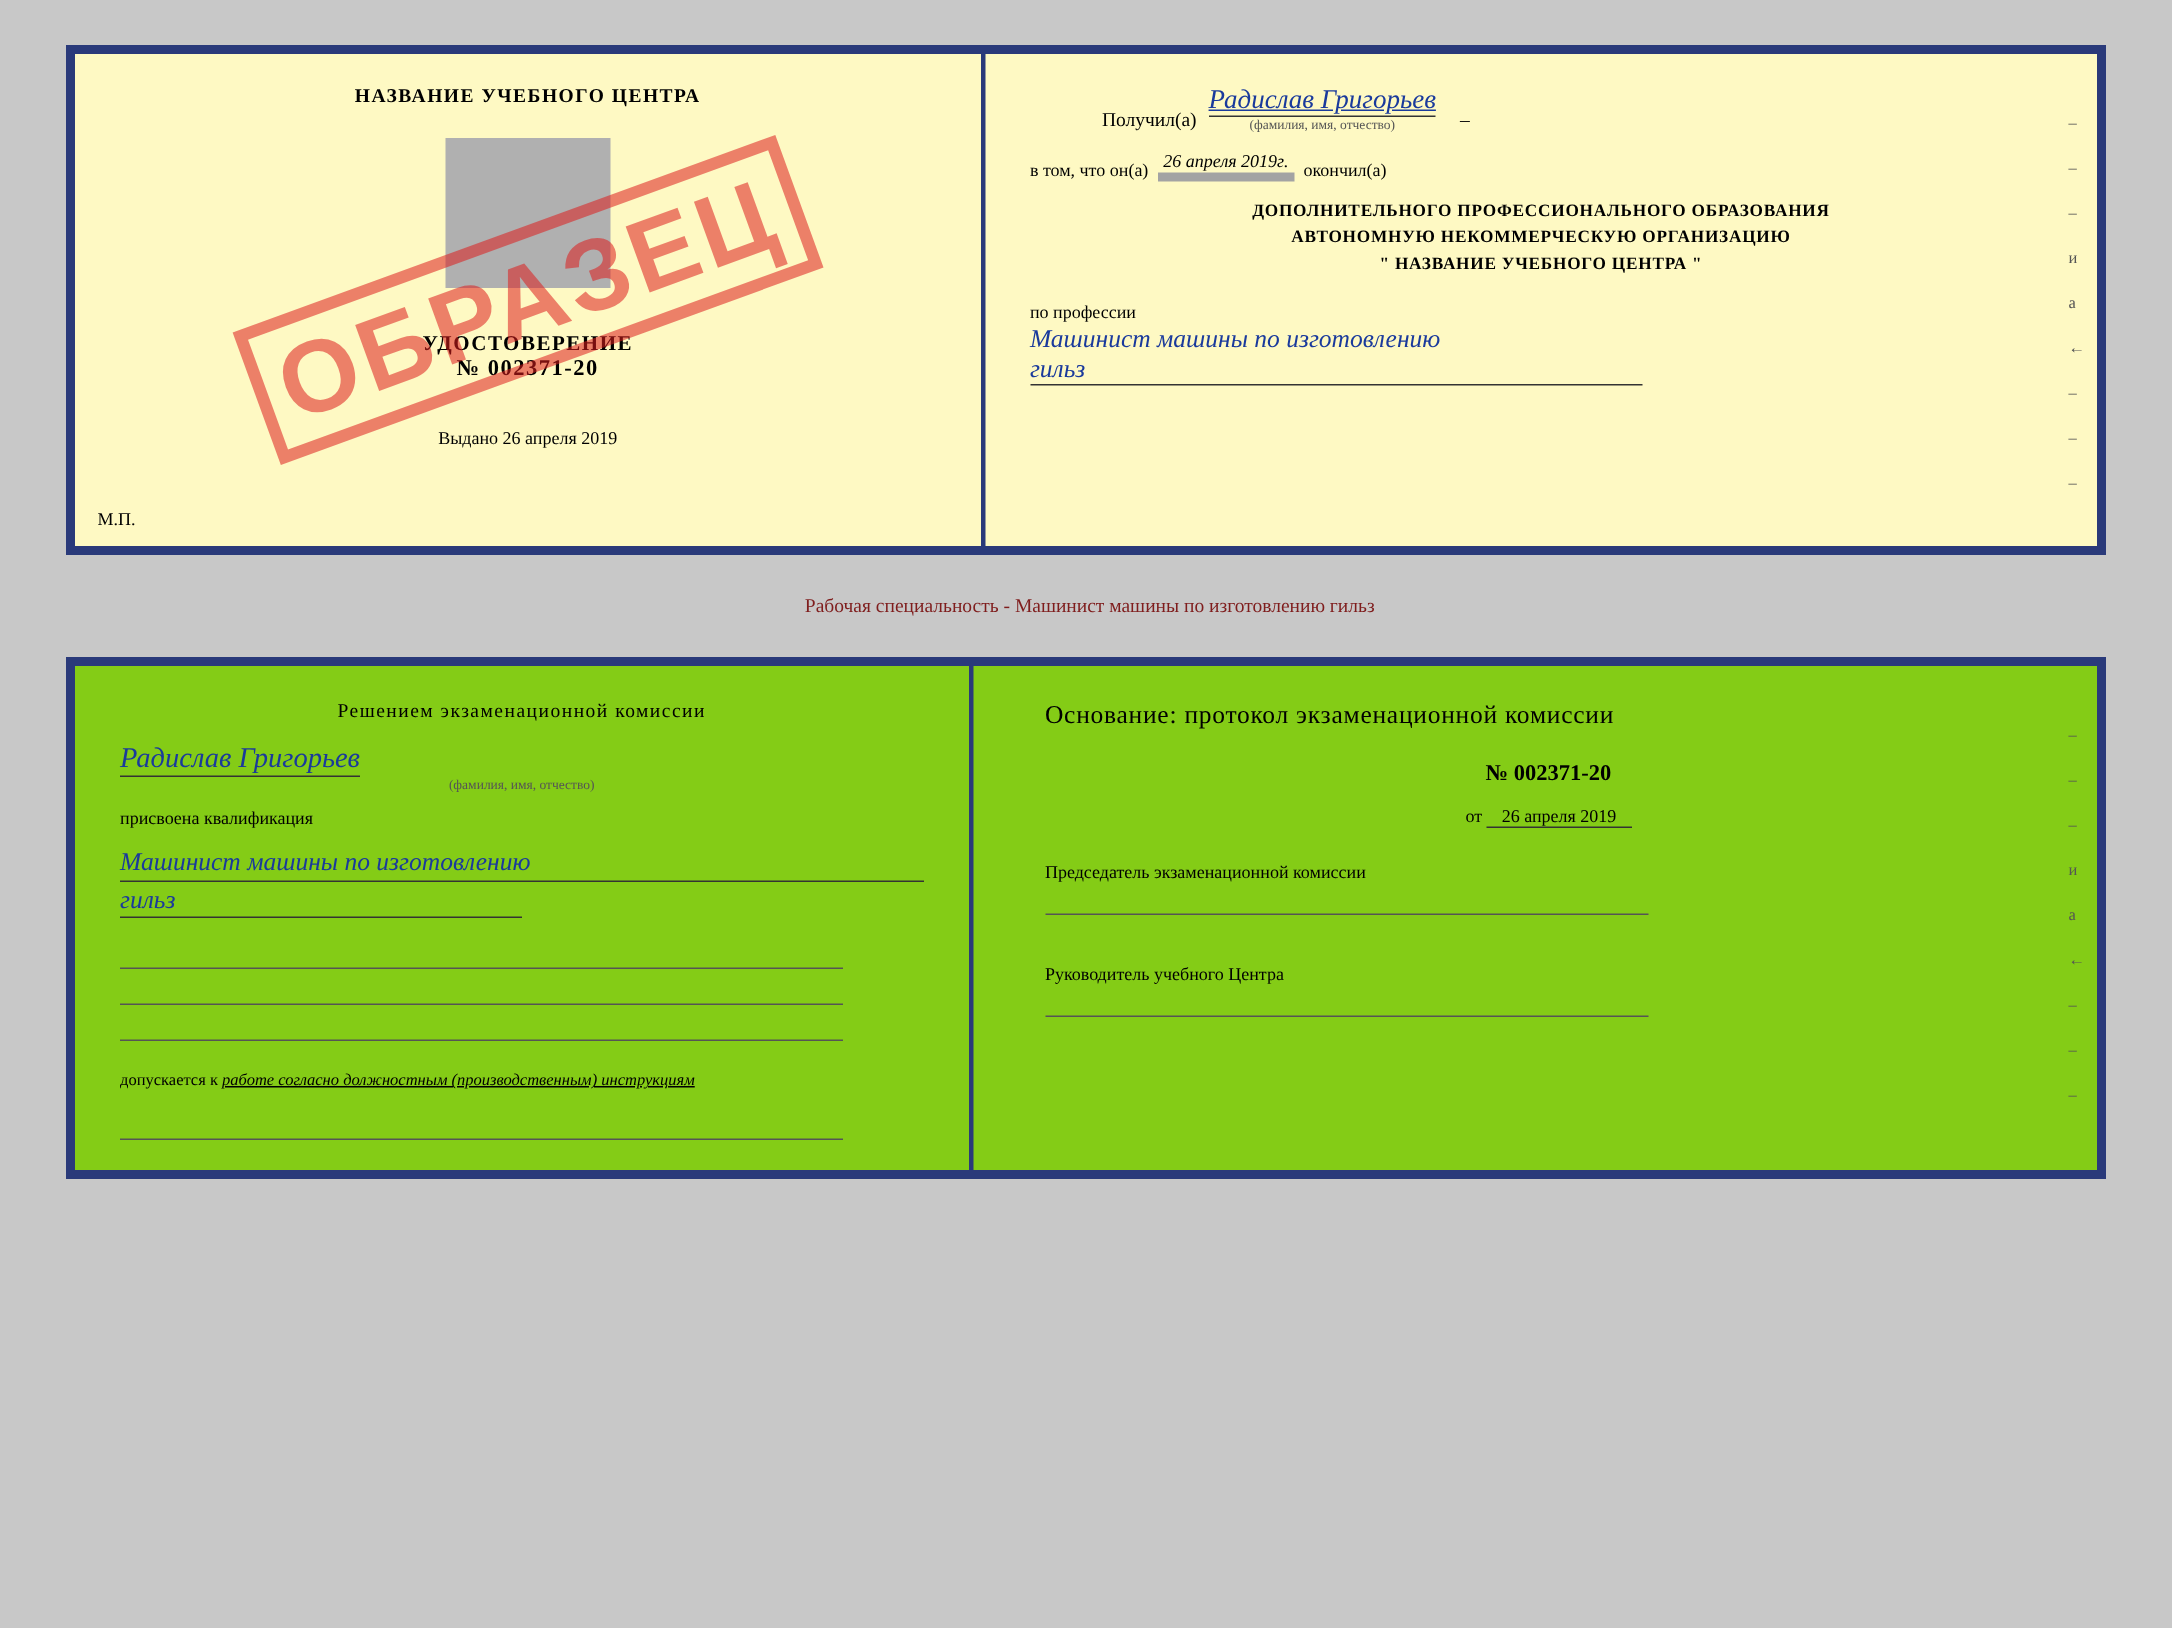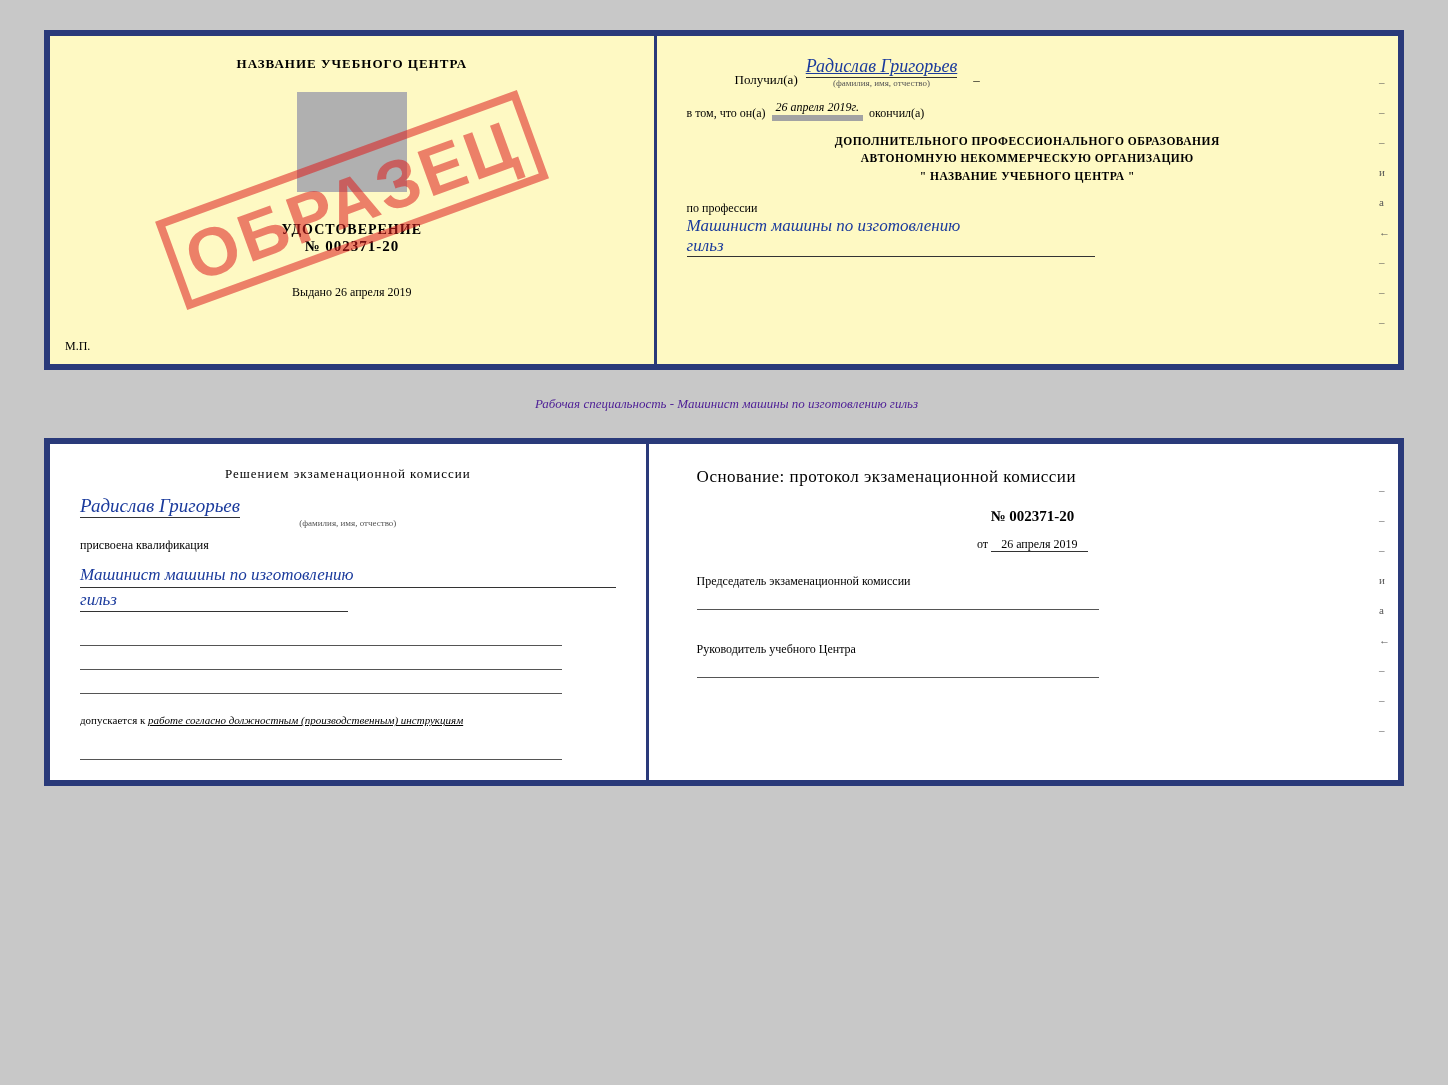--- a/index.html
+++ b/index.html
@@ -175,31 +175,30 @@
       display: flex;
       flex-direction: column;
       gap: 18px;
       font-size: 11px;
       color: #555;
     }
 
     
     .separator-label {
       font-size: 13px;
-      color: #4c1d95;
+      color: #7f1d1d;
       margin: 6px 0;
       padding-left: 5px;
-      font-style: italic;
     }
 
     
     .doc-bottom {
       display: flex;
       border: 6px solid #2a3a7a;
-      background: #ffffff;
+      background: #84cc16;
       position: relative;
       min-height: 340px;
       gap: 18px;
     }
 
     .doc-bottom-left {
       width: 45%;
       border-right: 3px solid #2a3a7a;
       padding: 20px 30px;
       display: flex;

